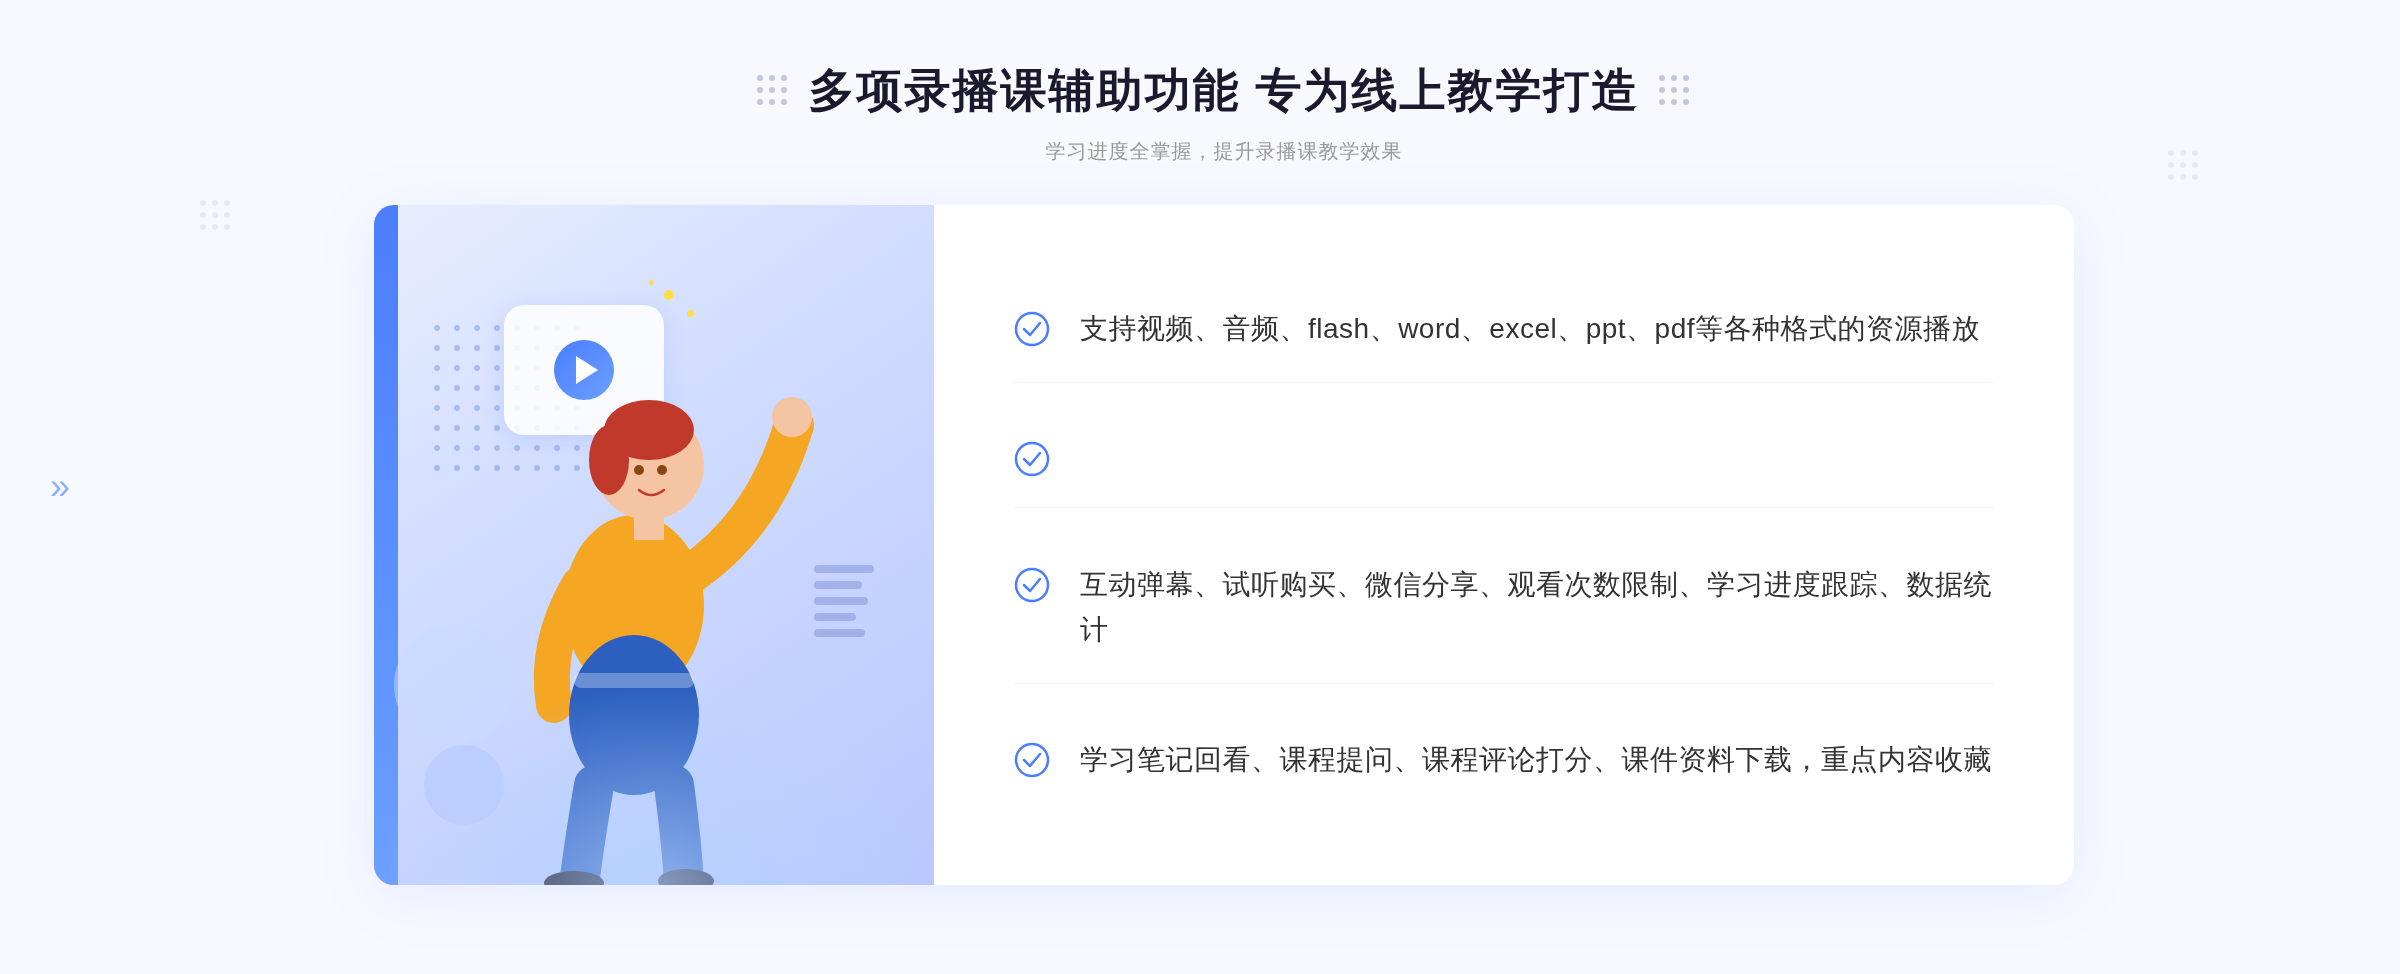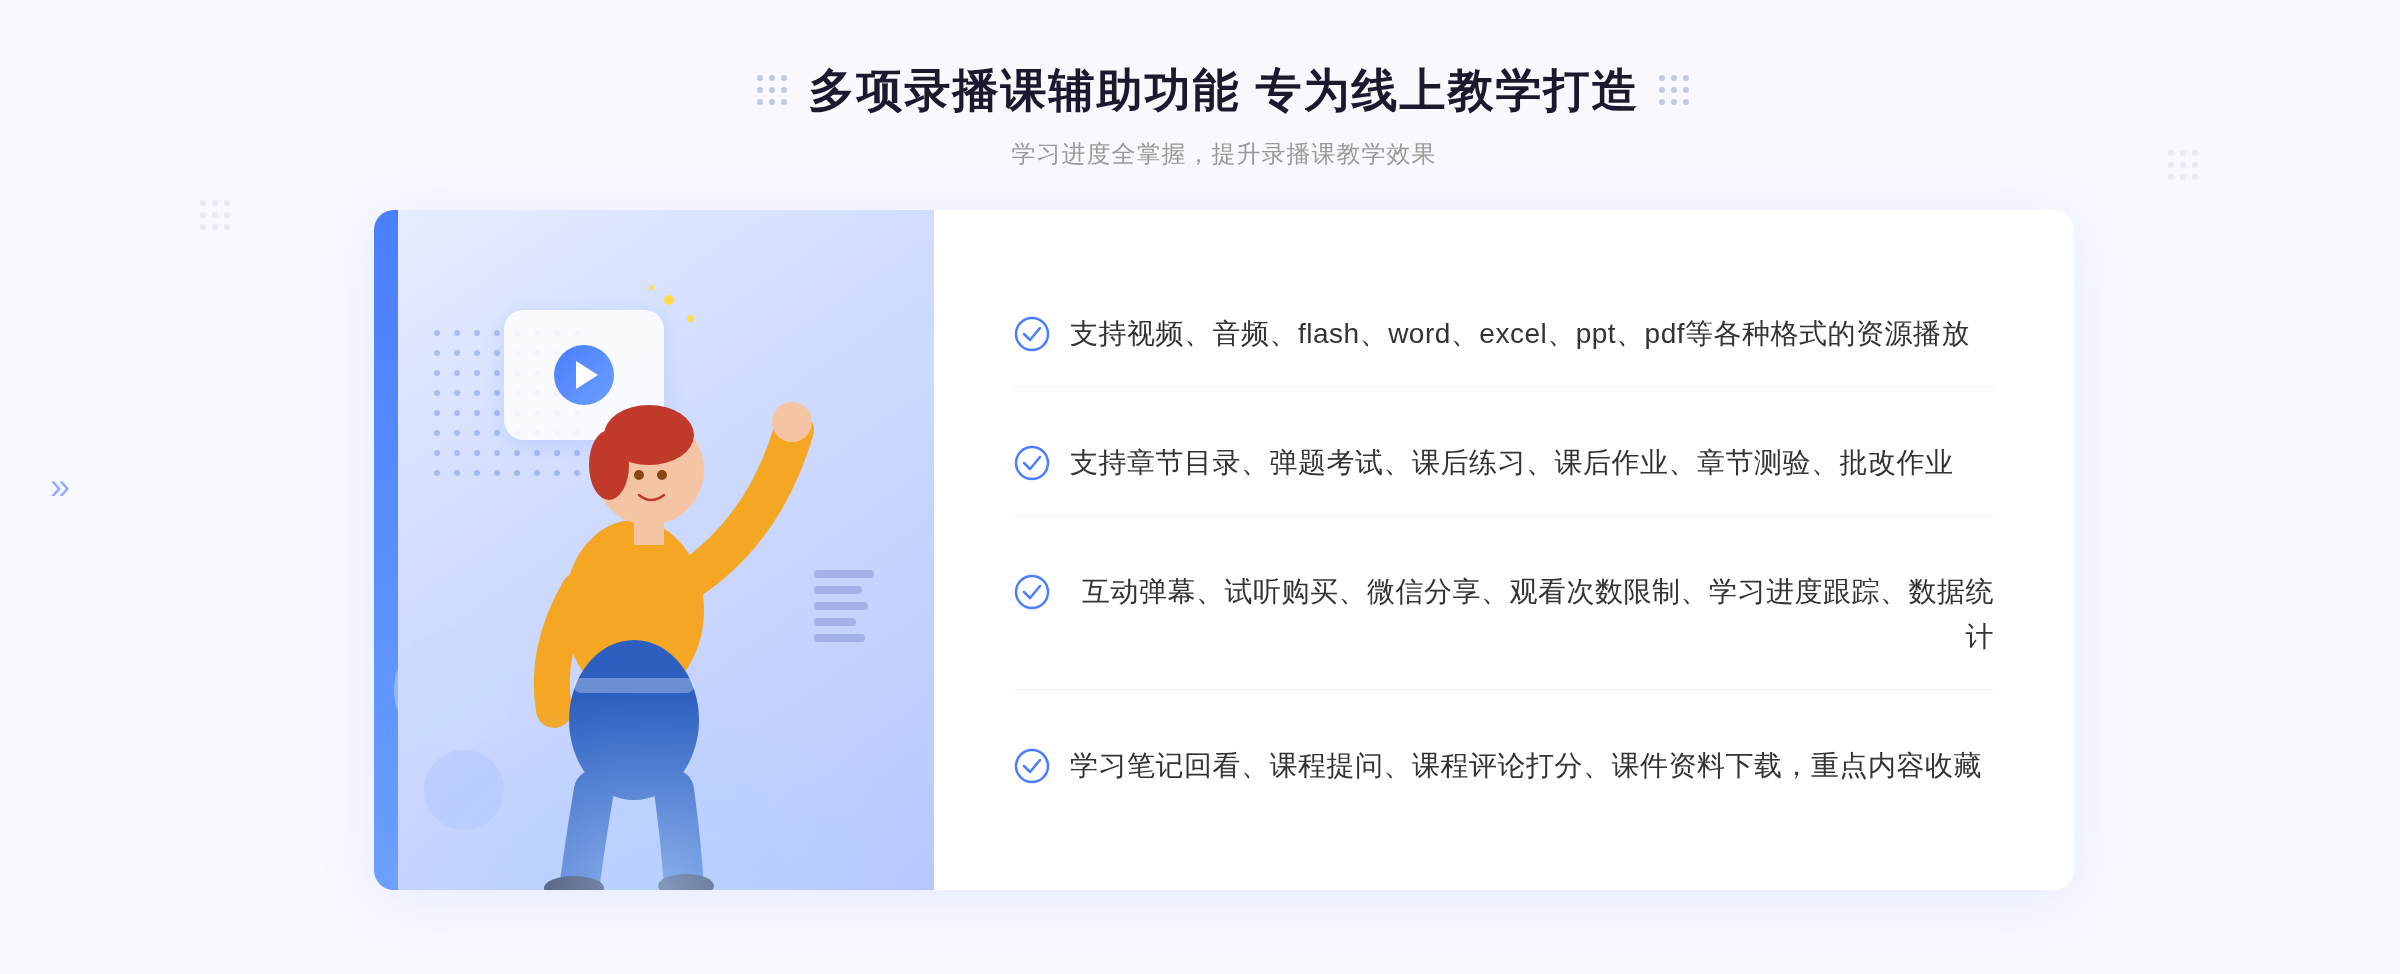--- a/index.html
+++ b/index.html
@@ -59,21 +59,21 @@
     }
 
     .main-title {
       font-size: 46px;
       font-weight: 700;
       color: #1a1a2e;
       letter-spacing: 2px;
     }
 
     .subtitle {
-      font-size: 24px;
+      font-size: 20px;
       color: #999;
       margin-top: 16px;
       letter-spacing: 1px;
     }
 
     
     .content-area {
       display: flex;
       align-items: stretch;
       width: 1700px;
@@ -225,24 +225,23 @@
       flex: 1;
       padding: 60px 80px;
       display: flex;
       flex-direction: column;
       justify-content: space-around;
     }
 
     .feature-item {
       display: flex;
       align-items: flex-start;
-      gap: 20px;
+      gap: 30px;
       padding: 30px 0;
       border-bottom: 1px solid #f0f2f8;
-      text-align: right;
     }
 
     .feature-item:last-child {
       border-bottom: none;
     }
 
     .check-icon {
       width: 36px;
       height: 36px;
       flex-shrink: 0;
@@ -500,21 +499,20 @@
         <p class="feature-text">支持视频、音频、flash、word、excel、ppt、pdf等各种格式的资源播放</p>
       </div>
 
       <div class="feature-item">
         <div class="check-icon">
           <svg width="36" height="36" viewBox="0 0 36 36" xmlns="http://www.w3.org/2000/svg">
             <circle cx="18" cy="18" r="16" fill="none" stroke="#4a7eff" stroke-width="2.5"></circle>
             <polyline points="10,18 16,24 26,12" fill="none" stroke="#4a7eff" stroke-width="2.5" stroke-linecap="round" stroke-linejoin="round"></polyline>
           </svg>
         </div>
-        <p class="feature-text">支持章节目录、弹题考试、课后练习、课后作业、章节测验、批改作业</p>
       </div>
 
       <div class="feature-item">
         <div class="check-icon">
           <svg width="36" height="36" viewBox="0 0 36 36" xmlns="http://www.w3.org/2000/svg">
             <circle cx="18" cy="18" r="16" fill="none" stroke="#4a7eff" stroke-width="2.5"></circle>
             <polyline points="10,18 16,24 26,12" fill="none" stroke="#4a7eff" stroke-width="2.5" stroke-linecap="round" stroke-linejoin="round"></polyline>
           </svg>
         </div>
         <p class="feature-text">互动弹幕、试听购买、微信分享、观看次数限制、学习进度跟踪、数据统计</p>

